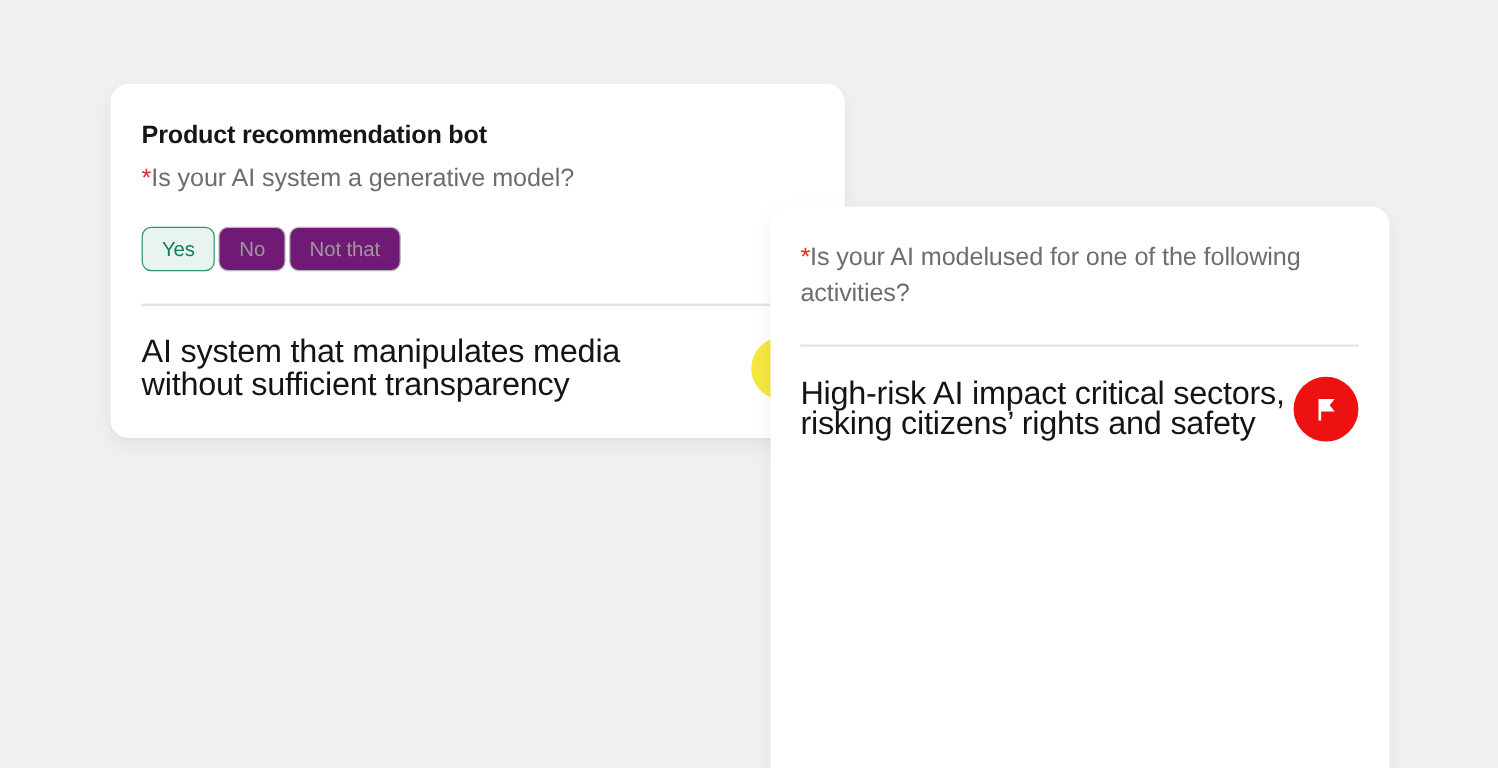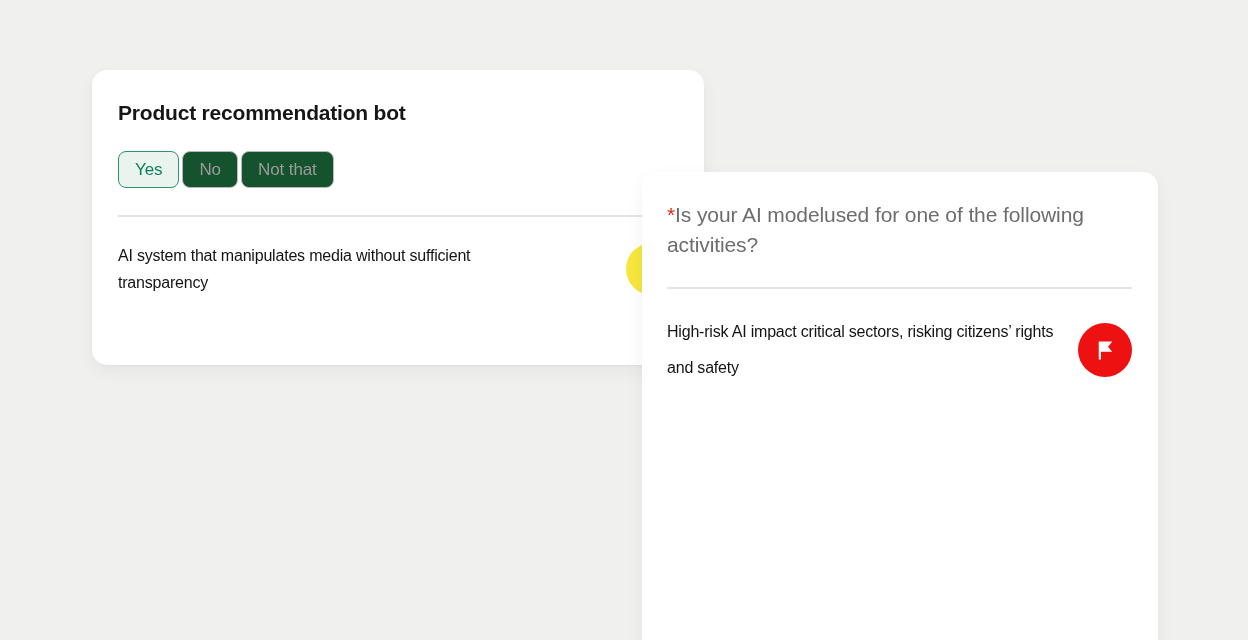--- a/index.html
+++ b/index.html
@@ -38,21 +38,21 @@
   .options-row { display: flex; gap: 3px; margin-top: 25px; }
   .options-col { display: flex; flex-direction: column; align-items: flex-start; gap: 13px; margin-top: 24px; }
 
   .option {
     display: inline-flex;
     align-items: center;
     height: 37px;
     padding: 0 16px;
     border-radius: 8px;
     border: 1.5px solid var(--neutral-border, #b9b9b7);
-    background: #14532d;
+    background: #701a75;
     color: var(--neutral-text, #9b9b99);
     font-size: 17px;
     font-family: inherit;
     letter-spacing: -0.1px;
     cursor: pointer;
     white-space: nowrap;
   }
   .card-left .option.selected {
     border-color: var(--selected-border, #2f936b);
     background: var(--selected-bg, #e9f4ee);
@@ -77,45 +77,48 @@
     margin-top: 27px;
   }
 
   .result {
     display: flex;
     justify-content: space-between;
     align-items: center;
     margin-top: 25px;
   }
   .result-text {
-    font-size: 16px;
+    font-size: 27px;
     line-height: 27px;
     letter-spacing: -0.2px;
     color: var(--result-text, #141414);
     max-width: 420px;
   }
-  .card-right .result-text { line-height: 36px; }
+  .card-right .result-text { line-height: 25px; }
 
   .flag-badge {
     border-radius: 50%;
     display: flex;
     align-items: center;
     justify-content: center;
     flex: none;
   }
   .flag-badge.yellow { width: 52px; height: 52px; background: var(--flag-yellow, #f6e63e); }
   .flag-badge.red    { width: 54px; height: 54px; background: var(--flag-red, #ee1111); }
   .flag-badge svg    { width: 27px; height: 27px; fill: var(--flag-glyph, #ffffff); }
 </style>
 </head>
 <body>
 
 <section class="card card-left">
   <div class="card-title">Product recommendation bot</div>
 
+  <div class="question">
+    <span class="asterisk">*</span><span>Is your AI system a generative model?</span>
+  </div>
 
   <div class="options-row">
     <button class="option selected">Yes</button>
     <button class="option">No</button>
     <button class="option">Not that</button>
   </div>
 
   <hr class="divider">
 
   <div class="result">

